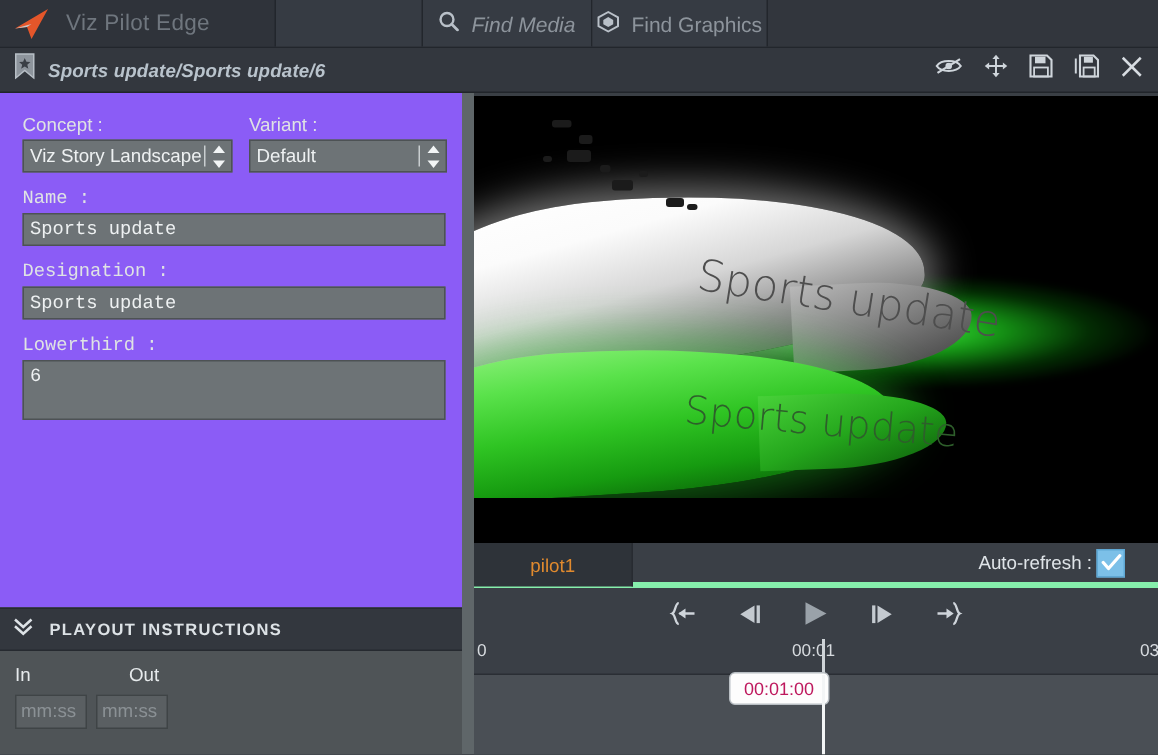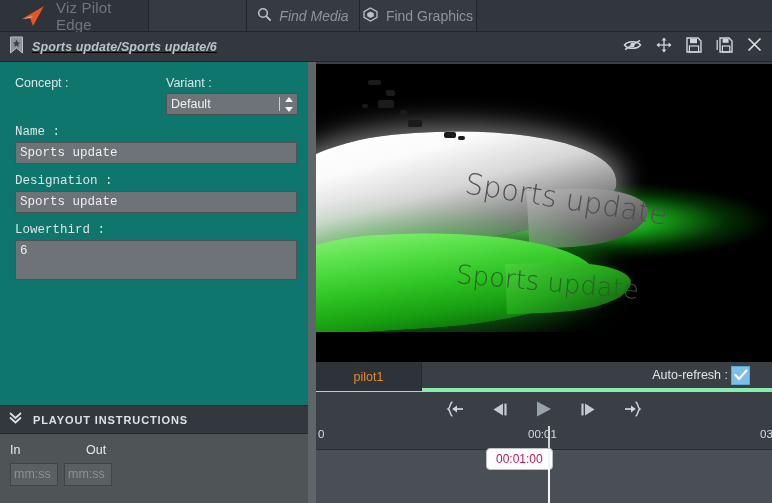--- a/index.html
+++ b/index.html
@@ -31,61 +31,60 @@
     height: 31px;
     display: flex; align-items: center; justify-content: center;
     gap: 8px;
     box-sizing: border-box;
     border-right: 1px solid #22262c;
     color: #8d949c;
     font-size: 14px;
     background: #343941;
   }
   .toptab.logo-tab {
-    width: 137px;
+    width: 184px;
     justify-content: flex-start;
     padding-left: 8px;
     background: #2f333a;
     gap: 10px;
-    margin-left: 12px;
   }
   .toptab.empty-tab { width: 98px; background: #363b43; }
   .toptab.media-tab { width: 113px; background: #363b43; font-style: italic; }
   .toptab.graphics-tab { width: 117px; background: #363b43; }
   .toptab.filler { flex: 1; background: #32363d; border-right: none; }
   .brand-text { color: #6f767e; font-size: 15px; letter-spacing: .2px; }
 
   .logo-svg { display:block; }
 
   
   .crumbbar {
     position: absolute; left: 0; top: 32px;
     width: 772px; height: 30px;
     background: #33373e;
     border-bottom: 1px solid #21252a;
     box-sizing: border-box;
-    display: flex; align-items: center; text-decoration: underline;
+    display: flex; align-items: center;
   }
   .crumb-icon { margin-left: 9px; margin-right: 8px; display:block; }
   .crumb-text {
     color: #b9c3cc; font-size: 12.5px;
     font-style: italic; font-weight: bold;
     letter-spacing: .1px;
   }
   .crumb-actions {
     margin-left: auto; display: flex; align-items: center;
     gap: 14px; margin-right: 10px;
   }
   .crumb-actions .ic { display:block; cursor: default; }
 
   
   .leftpanel {
     position: absolute; left: 0; top: 62px;
     width: 308px; height: 343px;
-    background: #0f766e;
+    background: #8b5cf6;
     box-sizing: border-box;
   }
   .fieldlabel {
     color: #dfe3e4; font-size: 12.5px;
     margin: 0 0 3px 0;
   }
   .row-cv { display: flex; gap: 11px; padding: 14px 10px 0 15px; }
   .col-concept { width: 140px; }
   .col-variant { flex: 1; }
   .selectbox {
@@ -428,20 +427,28 @@
         </svg>
       </span>
     </div>
   </div>
 
   <div class="leftpanel">
 
     <div class="row-cv">
       <div class="col-concept">
         <div class="fieldlabel">Concept :</div>
+        <div class="selectbox">
+          <span class="sel-text">Viz Story Landscape</span>
+          <span class="sep"></span>
+          <span class="spin">
+              <i class="up"></i>
+              <i class="dn"></i>
+            </span>
+        </div>
       </div>
       <div class="col-variant">
         <div class="fieldlabel">Variant :</div>
         <div class="selectbox">
           <span class="sel-text">Default</span>
           <span class="sep"></span>
           <span class="spin">
               <i class="up"></i>
               <i class="dn"></i>
             </span>

